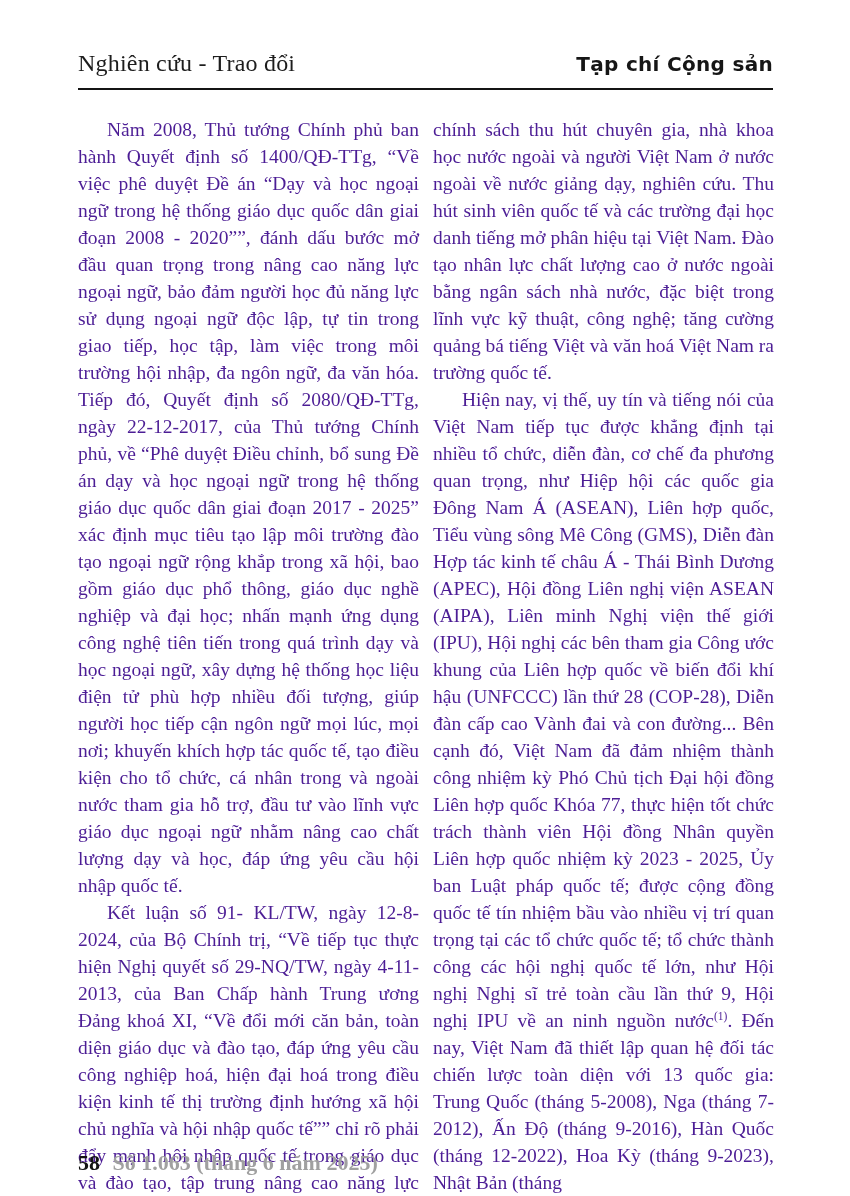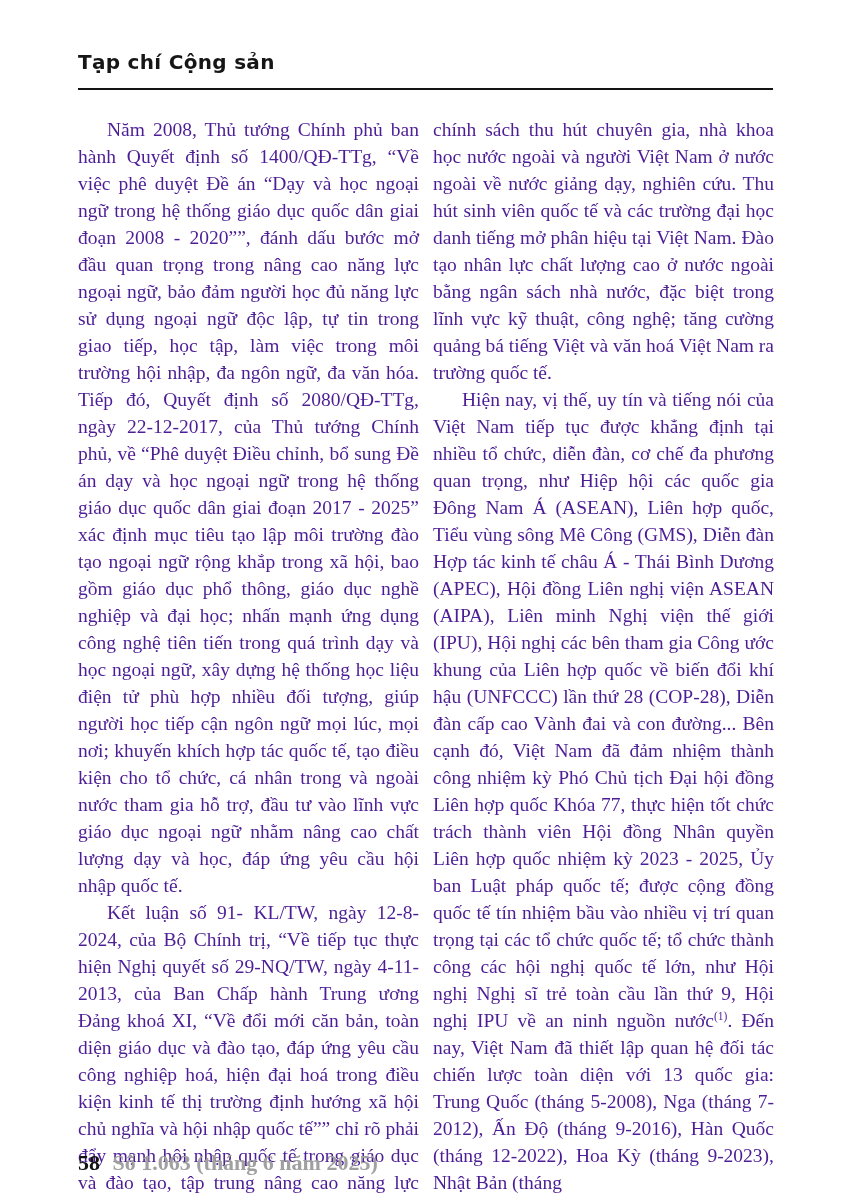--- a/index.html
+++ b/index.html
@@ -75,20 +75,21 @@
     color: #a0a0a0;
     margin-left: 7px;
   }
 </style>
 </head>
 <body>
 
 <div class="page">
 
   <div class="page-header">
+    <span class="section-title">Nghiên cứu - Trao đổi</span>
     <span class="journal-logo">Tạp chí Cộng sản</span>
   </div>
 
   <div class="header-rule"></div>
 
   <div class="content">
 
     <div class="col">
       <p class="para indent">Năm 2008, Thủ tướng Chính phủ ban hành Quyết định số 1400/QĐ-TTg, “Về việc phê duyệt Đề án “Dạy và học ngoại ngữ trong hệ thống giáo dục quốc dân giai đoạn 2008 - 2020””, đánh dấu bước mở đầu quan trọng trong nâng cao năng lực ngoại ngữ, bảo đảm người học đủ năng lực sử dụng ngoại ngữ độc lập, tự tin trong giao tiếp, học tập, làm việc trong môi trường hội nhập, đa ngôn ngữ, đa văn hóa. Tiếp đó, Quyết định số 2080/QĐ-TTg, ngày 22-12-2017, của Thủ tướng Chính phủ, về “Phê duyệt Điều chỉnh, bổ sung Đề án dạy và học ngoại ngữ trong hệ thống giáo dục quốc dân giai đoạn 2017 - 2025” xác định mục tiêu tạo lập môi trường đào tạo ngoại ngữ rộng khắp trong xã hội, bao gồm giáo dục phổ thông, giáo dục nghề nghiệp và đại học; nhấn mạnh ứng dụng công nghệ tiên tiến trong quá trình dạy và học ngoại ngữ, xây dựng hệ thống học liệu điện tử phù hợp nhiều đối tượng, giúp người học tiếp cận ngôn ngữ mọi lúc, mọi nơi; khuyến khích hợp tác quốc tế, tạo điều kiện cho tổ chức, cá nhân trong và ngoài nước tham gia hỗ trợ, đầu tư vào lĩnh vực giáo dục ngoại ngữ nhằm nâng cao chất lượng dạy và học, đáp ứng yêu cầu hội nhập quốc tế.</p>
       <p class="para indent">Kết luận số 91- KL/TW, ngày 12-8-2024, của Bộ Chính trị, “Về tiếp tục thực hiện Nghị quyết số 29-NQ/TW, ngày 4-11-2013, của Ban Chấp hành Trung ương Đảng khoá XI, “Về đổi mới căn bản, toàn diện giáo dục và đào tạo, đáp ứng yêu cầu công nghiệp hoá, hiện đại hoá trong điều kiện kinh tế thị trường định hướng xã hội chủ nghĩa và hội nhập quốc tế”” chỉ rõ phải đẩy mạnh hội nhập quốc tế trong giáo dục và đào tạo, tập trung nâng cao năng lực ngoại ngữ của học sinh, sinh viên, từng bước đưa tiếng Anh trở thành ngôn ngữ thứ hai trong trường học. Khuyến khích hợp tác với cơ sở giáo dục tiên tiến, xây dựng</p>

